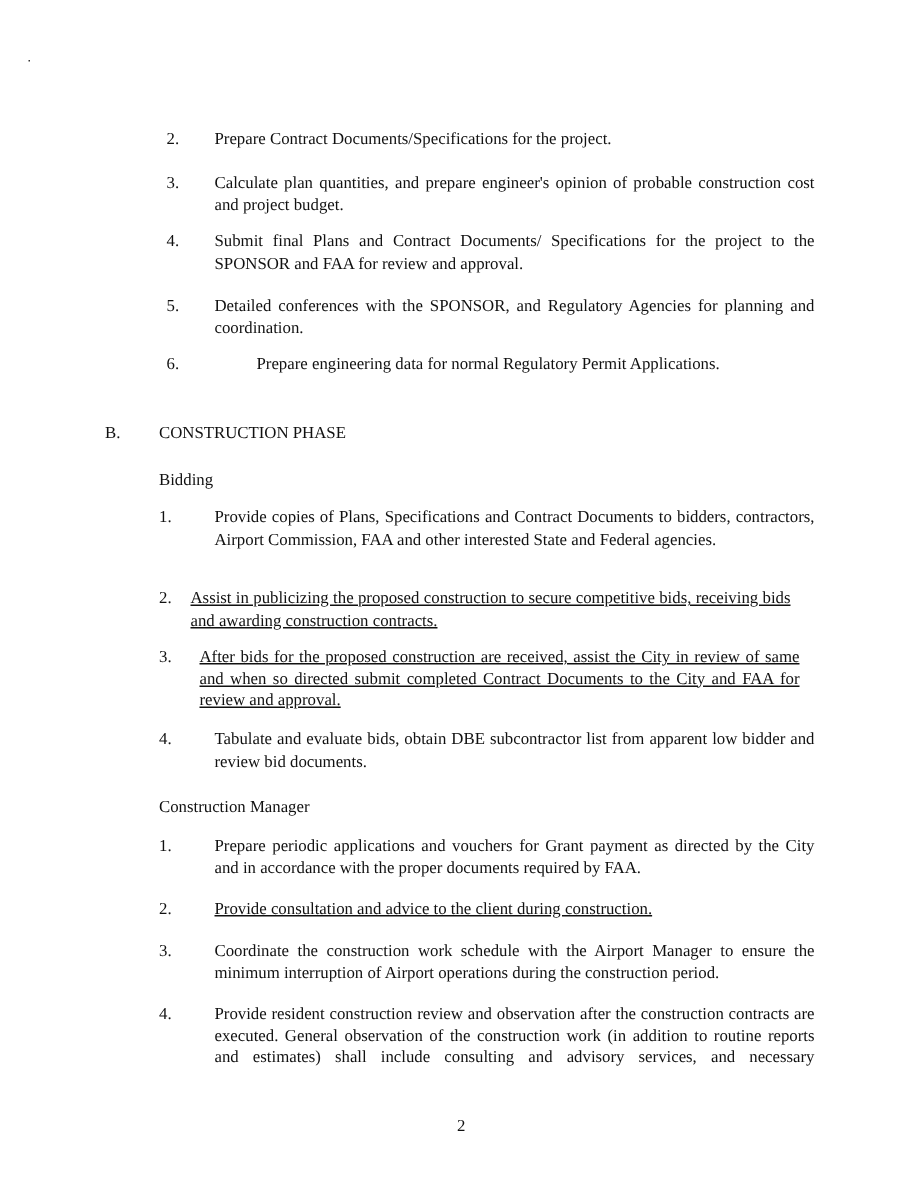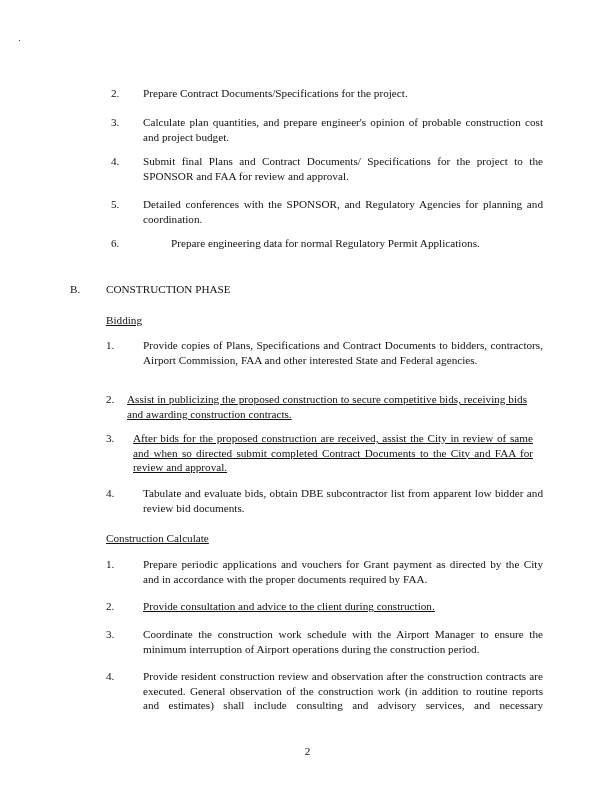--- a/index.html
+++ b/index.html
@@ -44,21 +44,20 @@
       left: 70px;
     }
     .heading-text {
       position: absolute;
       left: 106px;
       text-align: center;
     }
     .subhead {
       position: absolute;
       left: 106px;
-      text-decoration: underline;
     }
     .page-number {
       position: absolute;
       left: 0;
       width: 615px;
       text-align: center;
       top: 744px;
     }
   </style>
 </head>
@@ -111,21 +110,21 @@
 <div class="item" style="top:431px;">
   <span class="num" style="left:106px;">3.</span>
   <span class="text" style="left:133px; width:400px;text-decoration:underline;">After bids for the proposed construction are received, assist the City in review of same and when so directed submit completed Contract Documents to the City and FAA for review and approval.</span>
 </div>
 
 <div class="item" style="top:486px;">
   <span class="num" style="left:106px;">4.</span>
   <span class="text" style="left:143px; width:400px;">Tabulate and evaluate bids, obtain DBE subcontractor list from apparent low bidder and review bid documents.</span>
 </div>
 
-<div class="subhead" style="top:531px;">Construction Calculate</div>
+<div class="subhead" style="top:531px;">Construction Manager</div>
 
 <div class="item" style="top:557px;">
   <span class="num" style="left:106px;">1.</span>
   <span class="text" style="left:143px; width:400px;">Prepare periodic applications and vouchers for Grant payment as directed by the City and in accordance with the proper documents required by FAA.</span>
 </div>
 
 <div class="item" style="top:599px;">
   <span class="num" style="left:106px;">2.</span>
   <span class="text" style="left:143px; width:400px;text-decoration:underline;">Provide consultation and advice to the client during construction.</span>
 </div>

